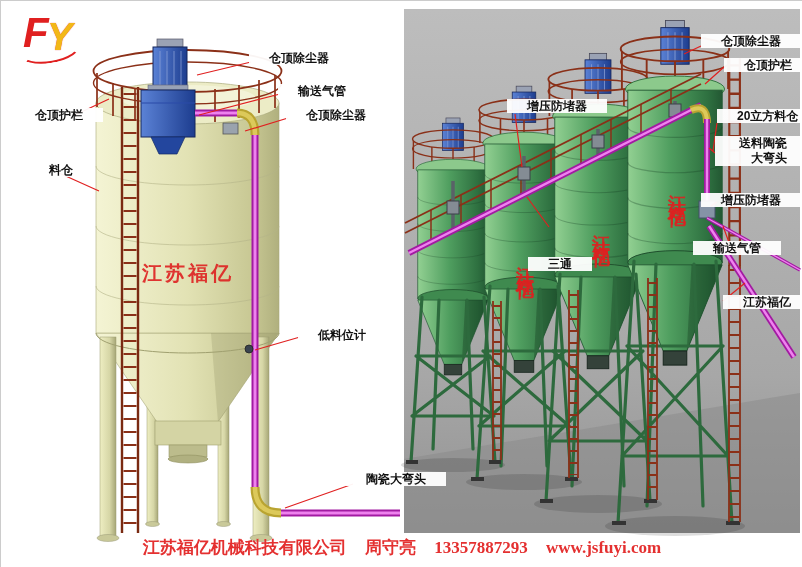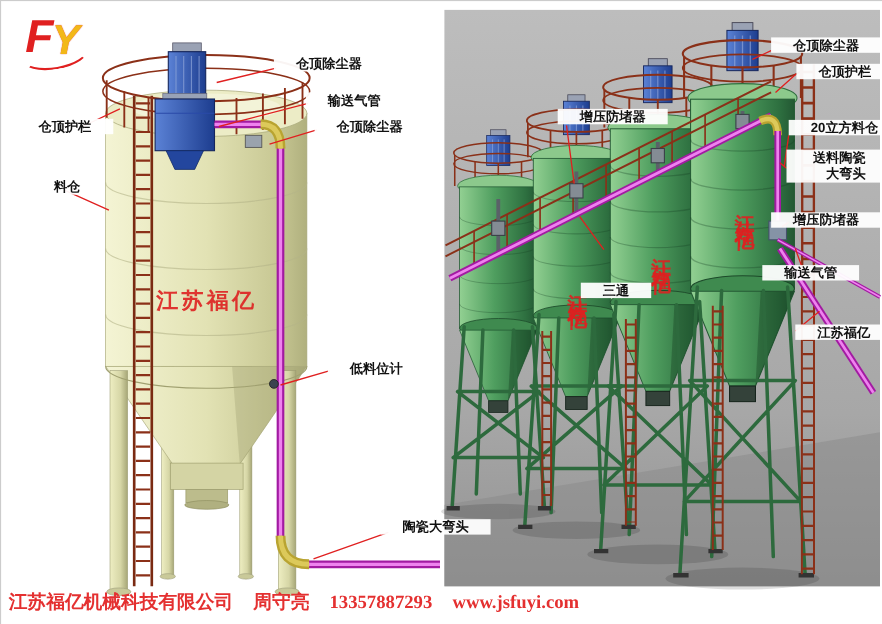--- a/index.html
+++ b/index.html
@@ -6,21 +6,21 @@
   #canvas{position:relative;width:802px;height:567px;background:#fff;border:1px solid #cccccc;
           font-family:"Liberation Sans",sans-serif;overflow:hidden;}
   #scene{position:absolute;left:0;top:0;}
   .lbl{position:absolute;background:rgba(255,255,255,.95);color:#111;font-size:12px;font-weight:700;
        line-height:14px;padding:0 20px;white-space:nowrap;z-index:5;}
   .lbl.wrap{white-space:normal;width:52px;line-height:15px;text-align:right;}
   .wm{position:absolute;color:rgba(222,32,32,.9);font-weight:700;letter-spacing:3px;z-index:3;
       font-family:"Liberation Serif",serif;margin-top:32px;}
   .wm-h{font-size:20px;}
   .wm-v{writing-mode:vertical-rl;font-size:18px;letter-spacing:5px;}
-  #footer{position:absolute;left:0;right:0;top:535px;text-align:left;color:#e43030;
+  #footer{position:absolute;left:0;right:0;top:535px;text-align:center;color:#e43030;
           font-size:17px;font-weight:700;font-family:"Liberation Serif",serif;z-index:6;}
   #footer span{margin:0 7px;}
   #logo{position:absolute;left:16px;top:8px;width:76px;height:58px;z-index:6;}
   #logo .f{position:absolute;left:6px;top:0;font-size:42px;font-weight:900;font-style:italic;color:#e02020;}
   #logo .y{position:absolute;left:30px;top:7px;font-size:38px;font-weight:900;font-style:italic;color:#f2b818;
            text-shadow:0 0 1px #e02020;}
   #logo .swoosh{position:absolute;left:2px;top:26px;width:58px;height:24px;border:2.5px solid transparent;
            border-bottom-color:#e02020;border-radius:50%;transform:rotate(-10deg);}
 </style>
 </head>

